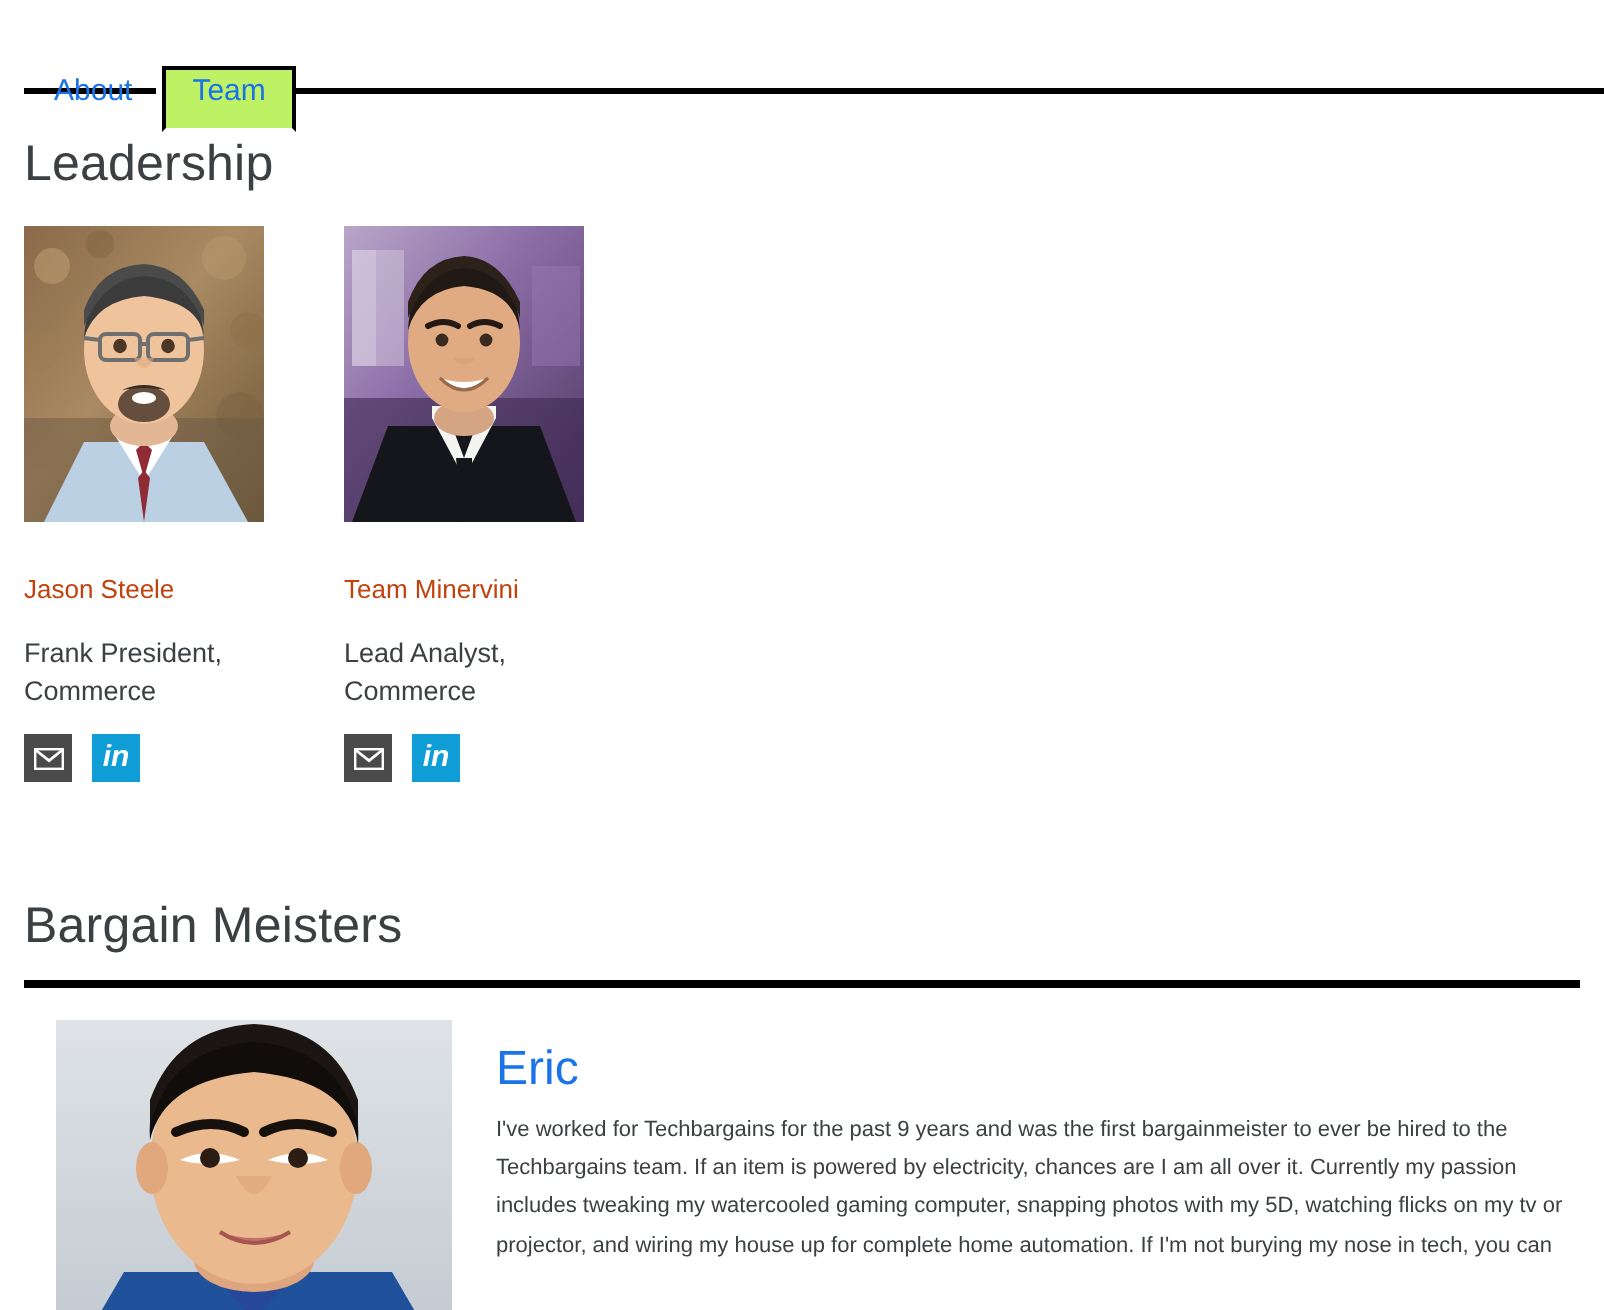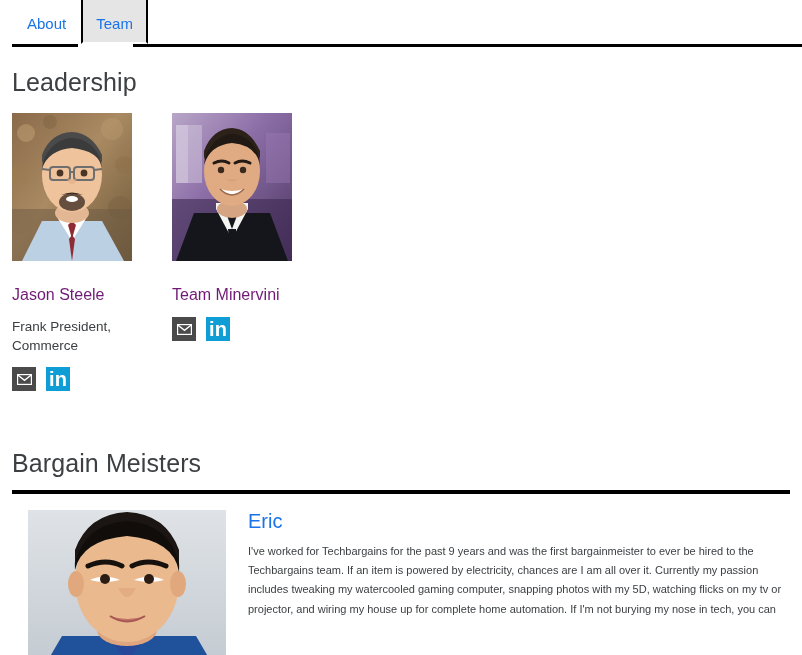--- a/index.html
+++ b/index.html
@@ -18,44 +18,44 @@
 
   
   .tabbar {
     position: relative;
     height: 48px;
     margin: 0;
   }
   .tabs {
     position: absolute;
     left: 12px;
-    top: 2px;
+    top: 24px;
     display: flex;
     align-items: flex-end;
     height: 40px;
   }
   .tab {
     font-size: 15px;
     color: #1a73e8;
     padding: 7px 13px 9px 13px;
     line-height: 18px;
     cursor: pointer;
     border: 2px solid transparent;
     border-bottom: none;
     background: transparent;
     white-space: nowrap;
     position: relative;
     z-index: 2;
   }
   .tab.active {
     border: 2px solid #000000;
     border-bottom: 2px solid #ffffff;
-    background: #e5e5e5;
+    background: #bef264;
     margin-bottom: -2px;
-    padding-top: 20px;
+    padding-top: 2px;
     margin-top: 44px;
   }
   .tabbar-rule-left {
     position: absolute;
     left: 12px;
     width: 66px;
     top: 44px;
     height: 3px;
     background: #000000;
   }
@@ -92,22 +92,22 @@
   }
   .photo {
     width: 120px;
     height: 148px;
     overflow: hidden;
     position: relative;
     background: #cbbfae;
   }
   .photo svg { display: block; }
   .leader-name {
-    font-size: 16px;
-    color: #701a75;
+    font-size: 13px;
+    color: #c2410c;
     margin-top: 24px;
     line-height: 20px;
   }
   .leader-role {
     font-size: 13.5px;
     color: #3c4043;
     margin-top: 12px;
     line-height: 19px;
     max-width: 130px;
   }
@@ -128,47 +128,48 @@
     align-items: center;
     justify-content: center;
   }
   .li-icon {
     background: #0e9ed5;
     display: flex;
     align-items: center;
     justify-content: center;
     color: #ffffff;
     font-weight: bold;
-    font-size: 20px;
+    font-size: 15px;
     line-height: 24px;
     font-family: "Liberation Sans", sans-serif;
+    font-style: italic;
   }
 
   
   .meister {
     display: flex;
     margin: 16px 0 0 28px;
   }
   .meister-photo {
     width: 198px;
     height: 150px;
     overflow: hidden;
     flex: none;
     background: #d6dade;
   }
   .meister-body {
     margin-left: 22px;
     width: 553px;
   }
   .meister-name {
-    font-size: 20px;
+    font-size: 24px;
     color: #1a73e8;
     line-height: 22px;
     cursor: pointer;
-    margin-top: 0;
+    margin-top: 14px;
   }
   .meister-bio {
     font-size: 11px;
     line-height: 19.2px;
     color: #3c4043;
     margin-top: 10px;
   }
 </style>
 </head>
 <body>
@@ -269,20 +270,21 @@
         <path d="M42 50 Q50 46 57 50" fill="none" stroke="#241a13" stroke-width="3" stroke-linecap="round"></path>
         <path d="M63 50 Q70 46 78 50" fill="none" stroke="#241a13" stroke-width="3" stroke-linecap="round"></path>
         <ellipse cx="49" cy="57" rx="3.2" ry="3.2" fill="#3a2a1e"></ellipse>
         <ellipse cx="71" cy="57" rx="3.2" ry="3.2" fill="#3a2a1e"></ellipse>
         <path d="M48 76 Q60 87 72 76 Q60 80 48 76 Z" fill="#ffffff"></path>
         <path d="M48 76 Q60 88 72 76" fill="none" stroke="#9a6a4c" stroke-width="1.6"></path>
         <path d="M54 66 Q60 72 66 66" fill="#cf9a74" opacity="0.5"></path>
       </svg>
     </div>
     <div class="leader-name">Team Minervini</div>
+    <div class="leader-role">Lead Analyst, Commerce</div>
     <div class="social">
       <a class="icon-btn mail-icon">
         <svg width="15" height="11" viewBox="0 0 15 11" xmlns="http://www.w3.org/2000/svg">
           <rect x="0.5" y="0.5" width="14" height="10" fill="none" stroke="#ffffff" stroke-width="1.4"></rect>
           <path d="M0.8 1 L7.5 6.3 L14.2 1" fill="none" stroke="#ffffff" stroke-width="1.4"></path>
         </svg>
       </a>
       <a class="icon-btn li-icon">in</a>
     </div>
   </div>

